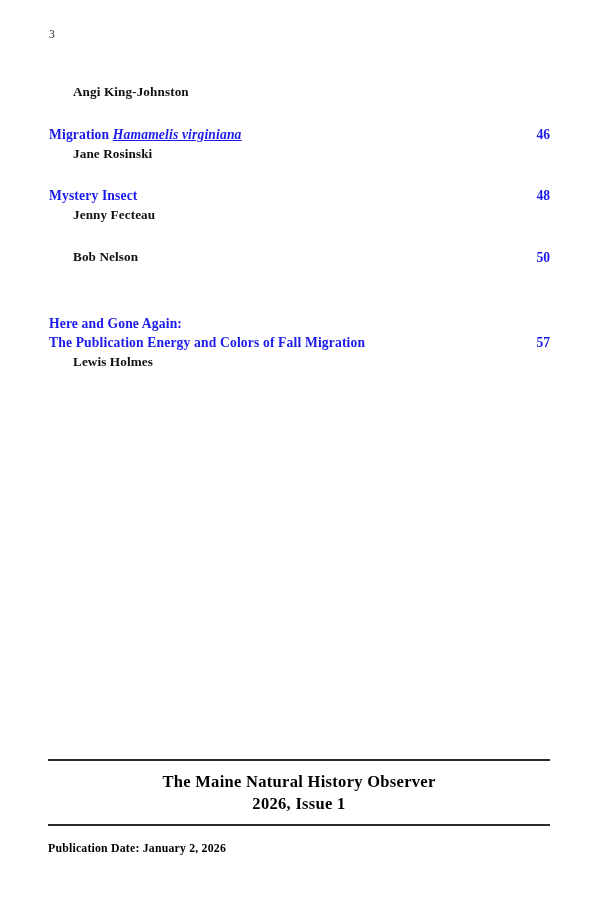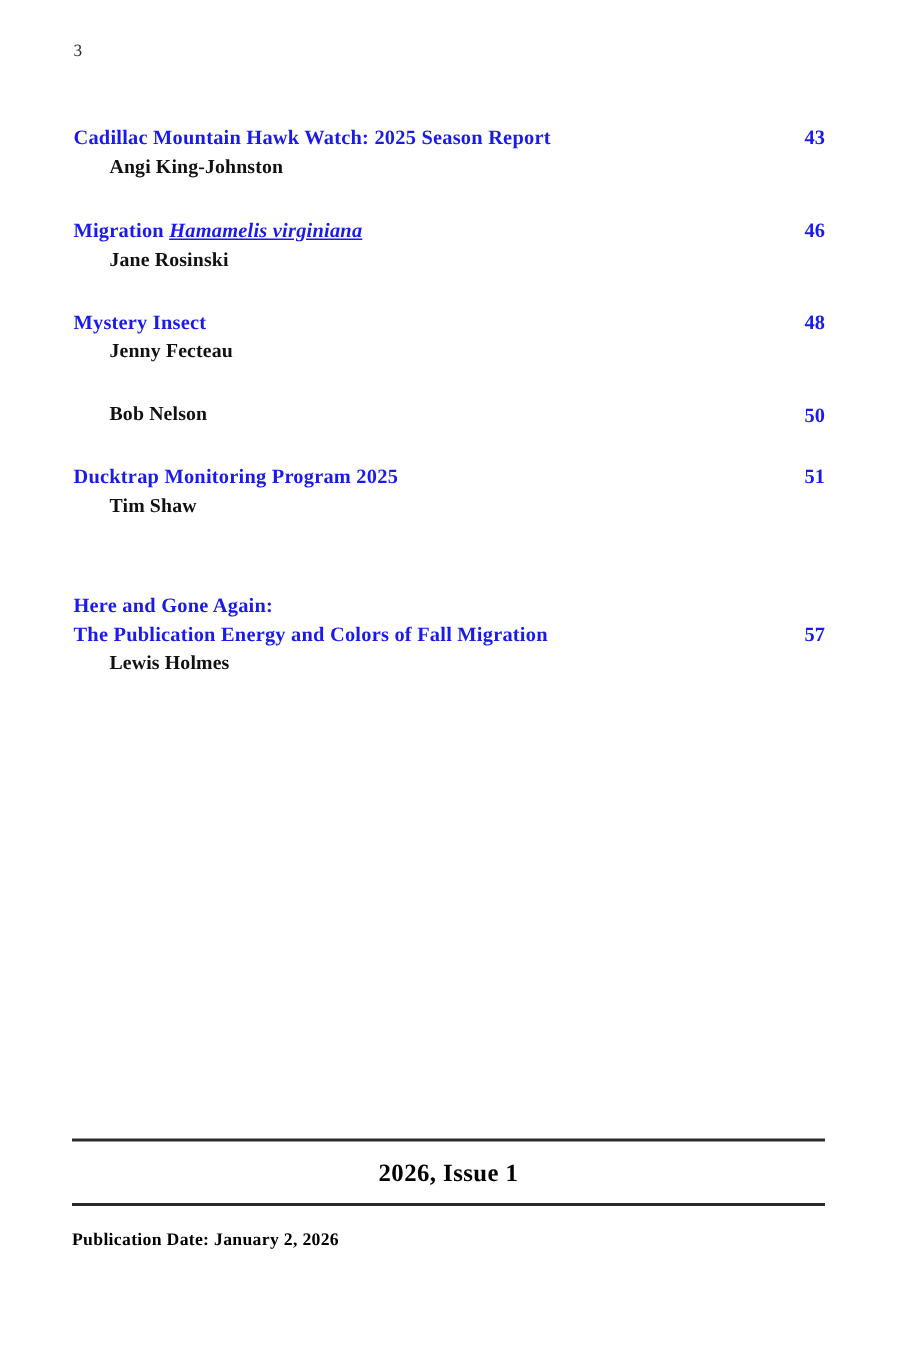--- a/index.html
+++ b/index.html
@@ -138,24 +138,20 @@
 </head>
 <body>
 
 <div class="page">
 
   <div class="folio">3</div>
 
   <div class="toc">
 
     <div class="entry">
-      <span class="entry-line">
-        <span class="entry-title">Cadillac Mountain Hawk Watch: 2025 Season Report</span>
-        <span class="entry-page">43</span>
-      </span>
       <span class="entry-author">Angi King-Johnston</span>
     </div>
 
     <div class="entry">
       <span class="entry-line">
         <span class="entry-title"><span>Migration </span><span class="sci">Hamamelis virginiana</span></span>
         <span class="entry-page">46</span>
       </span>
       <span class="entry-author">Jane Rosinski</span>
     </div>
@@ -168,43 +164,37 @@
       <span class="entry-author">Jenny Fecteau</span>
     </div>
 
     <div class="entry">
       <span class="entry-line">
         <span class="entry-page">50</span>
       </span>
       <span class="entry-author">Bob Nelson</span>
     </div>
 
-    <div class="entry">
-      <span class="entry-line">
-        <span class="entry-title">Ducktrap Monitoring Program 2025</span>
-        <span class="entry-page">51</span>
-      </span>
-      <span class="entry-author">Tim Shaw</span>
-    </div>
 
     <div class="entry">
       <span class="entry-line">
         <span class="entry-title">Here and Gone Again:</span>
       </span>
       <span class="entry-line">
         <span class="entry-title">The Publication Energy and Colors of Fall Migration</span>
         <span class="entry-page">57</span>
       </span>
       <span class="entry-author">Lewis Holmes</span>
     </div>
 
   </div>
 
   <div class="footer">
     <div class="rule"></div>
     <div class="masthead">
+      <span class="masthead-line">The Maine Natural History Observer</span>
       <span class="masthead-line">2026, Issue 1</span>
     </div>
     <div class="rule"></div>
     <div class="pubdate">Publication Date: January 2, 2026</div>
   </div>
 
 </div>
 
 </body></html>

